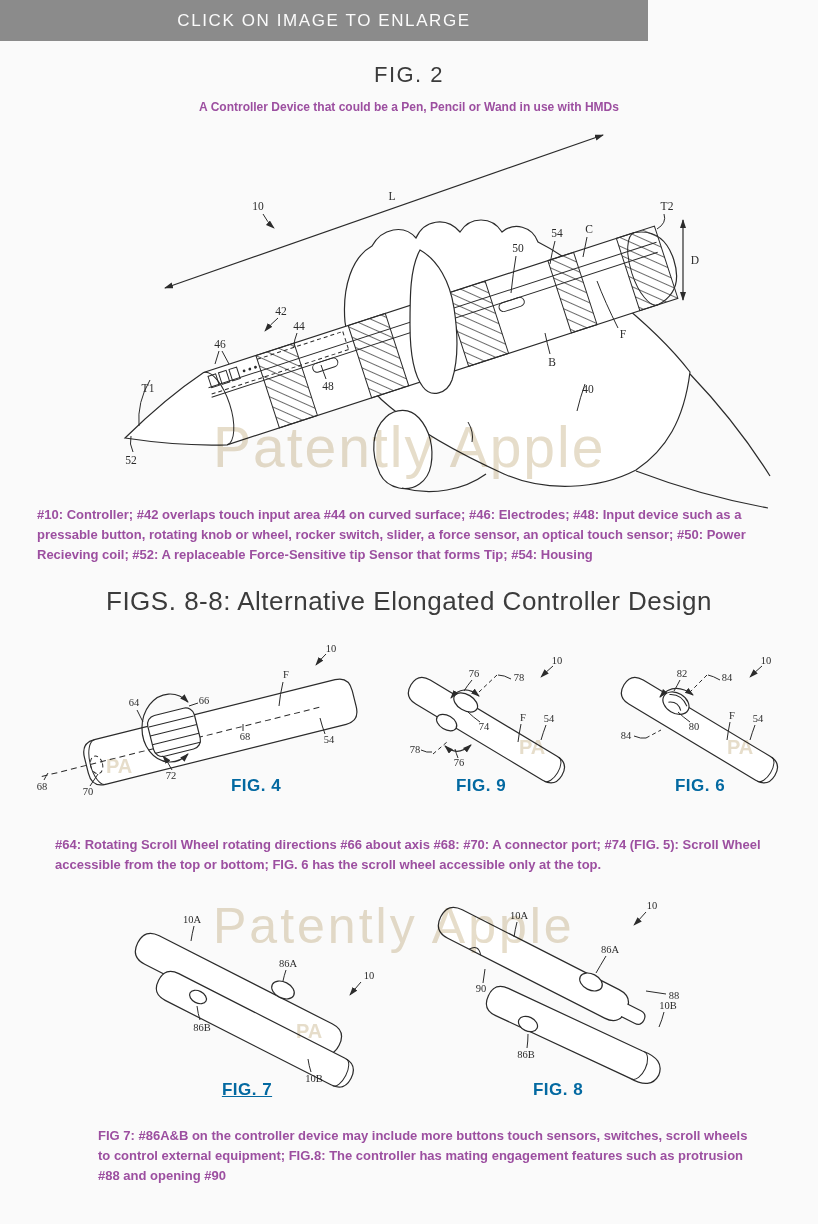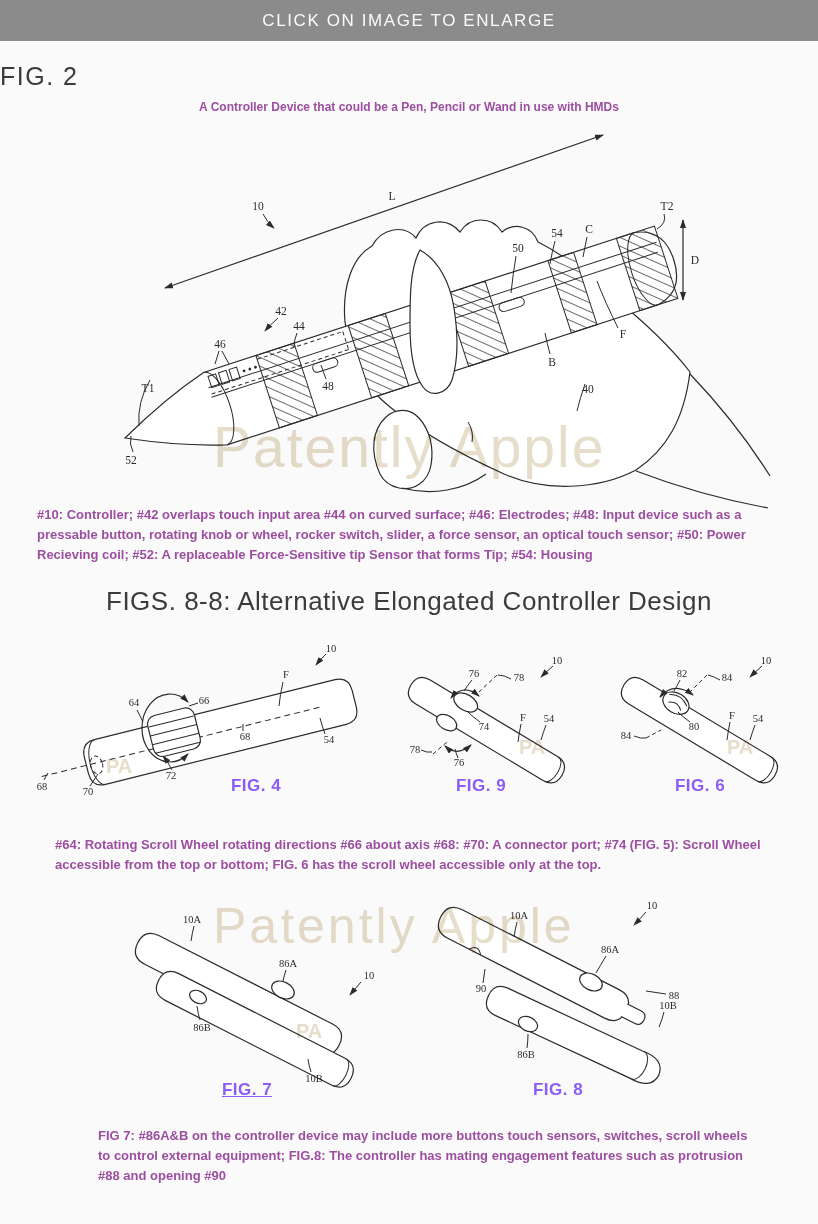--- a/index.html
+++ b/index.html
@@ -1,34 +1,34 @@
 <!DOCTYPE html>
 <html><head>
 <meta charset="utf-8">
 <style>
   html,body{margin:0;padding:0;background:#e9e9e9;}
   #page{position:relative;width:818px;height:1224px;background:#fafafa;overflow:hidden;
         font-family:"Liberation Sans",sans-serif;}
-  .banner{position:absolute;left:0;top:0;width:818px;height:41px;background:#8b8b8b;
+  .banner{position:absolute;left:0;top:0;width:648px;height:41px;background:#8b8b8b;
           display:flex;align-items:center;justify-content:center;}
   .banner span{color:#fbfbfb;font-size:17px;letter-spacing:1.6px;font-weight:400;}
-  .fig2-title{position:absolute;left:0;top:62px;width:818px;
-              font-size:25px;letter-spacing:1.5px;color:#3b3b3b;font-weight:400;}
+  .fig2-title{position:absolute;left:0;top:62px;width:818px;text-align:center;
+              font-size:22px;letter-spacing:1.5px;color:#3b3b3b;font-weight:400;}
   .fig2-subtitle{position:absolute;left:0;top:100px;width:818px;text-align:center;
                  font-size:12px;font-weight:700;color:#9c4fa0;}
   .caption{position:absolute;font-size:13px;font-weight:700;color:#9c4fa0;line-height:20px;}
   .caption1{left:37px;top:492px;width:745px;}
   .caption2{left:55px;top:822px;width:706px;}
   .caption3{left:98px;top:1113px;width:655px;}
   .note-cn{position:absolute;left:0;top:550px;width:818px;text-align:center;
            font-size:15px;font-weight:700;color:#4a4a4a;}
   .heading2{position:absolute;left:0;top:586px;width:818px;text-align:center;
             font-size:26px;letter-spacing:0.5px;color:#3b3b3b;font-weight:400;}
   .figlabel{position:absolute;width:130px;text-align:center;font-size:17px;font-weight:700;
-            color:#8b5cf6;letter-spacing:0.5px;}
+            color:#0369a1;letter-spacing:0.5px;}
   svg{position:absolute;overflow:visible;}
   svg text{font-family:"Liberation Serif",serif;fill:#2b2b2b;}
   .wm{fill:#e6ddca;font-family:"Liberation Sans",sans-serif;mix-blend-mode:multiply;}
   .wm-row2{position:absolute;left:213px;top:897px;font-size:50px;letter-spacing:3px;
            color:#e6ddca;mix-blend-mode:multiply;z-index:5;font-weight:400;}
   .ln{stroke:#2b2b2b;stroke-width:1.2;fill:none;}
   .lnf{stroke:#2b2b2b;stroke-width:1.2;fill:#ffffff;}
   .thin{stroke:#2b2b2b;stroke-width:1;fill:none;}
   .dash{stroke-dasharray:6,4;}
   .dash2{stroke-dasharray:4,3;}

